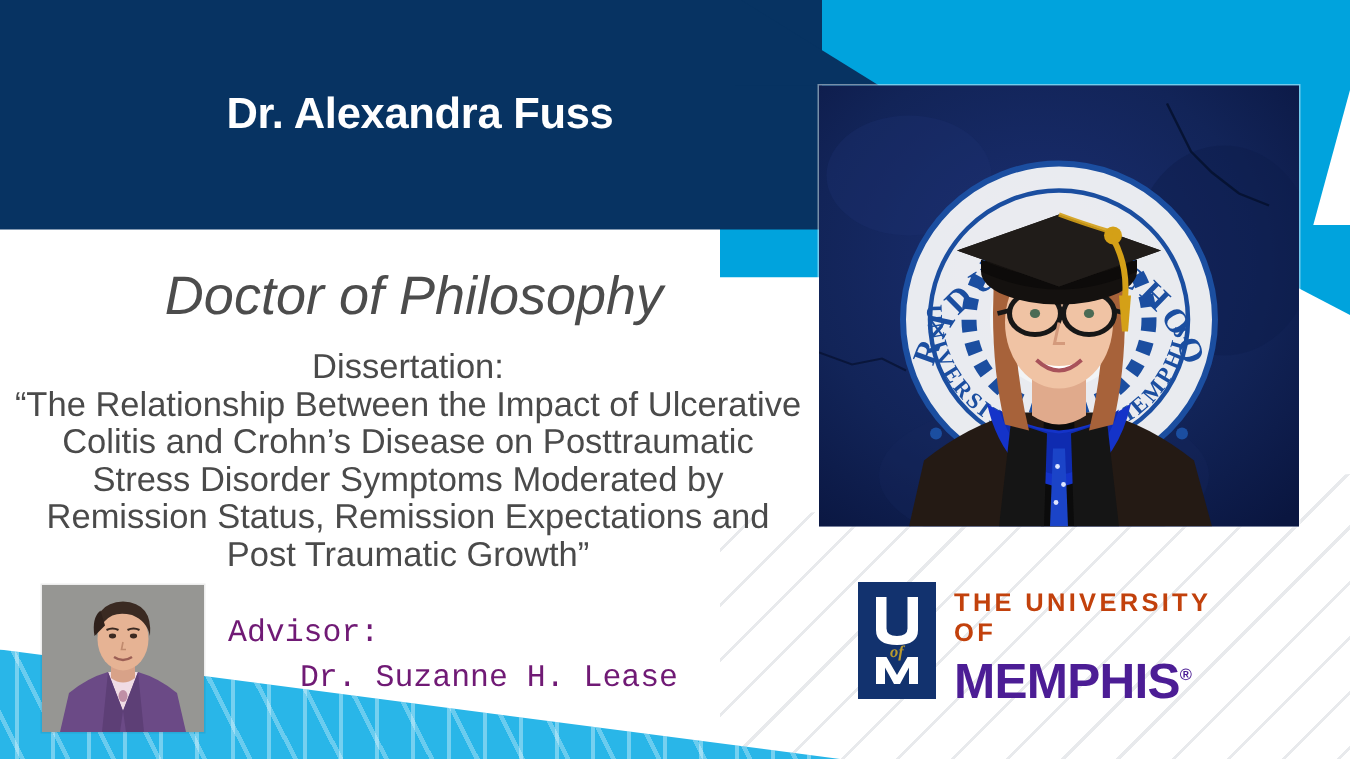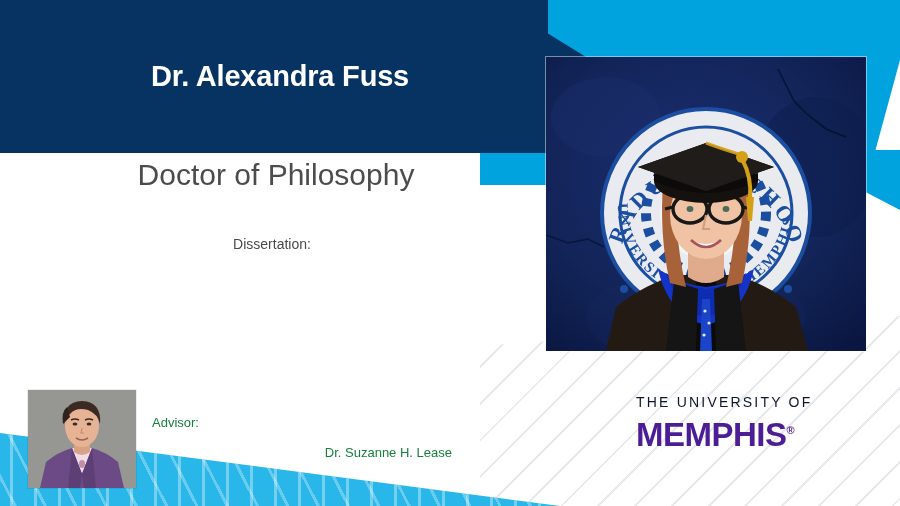--- a/index.html
+++ b/index.html
@@ -83,44 +83,44 @@
 
   
   .grad-name{
     position:absolute; left:24px; top:58px; width:512px;
     text-align:center;
     color:#ffffff;
     font-size:29px; font-weight:bold; line-height:36px;
     letter-spacing:-0.2px;
   }
   .degree{
-    position:absolute; left:20px; top:156px; width:512px;
+    position:absolute; left:20px; top:178px; width:512px;
     text-align:center;
     color:#4c4c4c;
-    font-size:30px; font-weight:400; line-height:38px;
+    font-size:36px; font-weight:400; line-height:38px;font-style:italic;
   }
   .diss-block{
     position:absolute; left:8px; top:232px; width:528px;
     text-align:center;
     color:#4a4a4a;
-    font-size:14px; font-weight:400; line-height:25px;
+    font-size:23px; font-weight:400; line-height:25px;
   }
   .diss-label{display:block;}
   .diss-title{display:block;}
 
   
   .advisor-photo{
     position:absolute; left:28px; top:390px; width:108px; height:98px;
     background:#8e8e8c;
     overflow:hidden;
     box-shadow:0 0 0 1px rgba(0,0,0,0.07);
   }
   .advisor-text{
     position:absolute; left:152px; top:408px; width:300px;
-    color:#15803d; font-size:13px; line-height:30px;
+    color:#701a75; font-size:21px; line-height:30px;font-family:Liberation Mono, monospace;
   }
   .advisor-label{display:block;}
   .advisor-name{display:block;text-align:right;}
 
   
   .grad-photo{
     position:absolute; left:546px; top:57px; width:320px; height:294px;
     background:#0e1f54;
     overflow:hidden;
     box-shadow:0 0 0 1px rgba(255,255,255,0.45);
@@ -132,22 +132,22 @@
   }
   .logo-mark{
     position:absolute; left:0; top:0; width:52px; height:78px;
     background:#12326e;
   }
   .logo-words{
     position:absolute; left:64px; top:4px; width:200px;
   }
   .logo-line1{
     display:block;
-    color:#0f172a; font-size:14px; letter-spacing:2.2px;
-    font-weight:400; line-height:20px;
+    color:#c2410c; font-size:17px; letter-spacing:2.2px;
+    font-weight:700; line-height:20px;
   }
   .logo-line2{
     display:block;
     color:#4c1d95; font-size:33px; letter-spacing:-0.5px;
     font-weight:bold; line-height:36px;
   }
   .logo-reg{
     font-size:11px; vertical-align:super; letter-spacing:0;
   }
 </style>
@@ -168,20 +168,21 @@
   </div>
 
   <div class="grad-name">
     <span>Dr. Alexandra Fuss</span><br>
   </div>
 
   <div class="degree">Doctor of Philosophy</div>
 
   <div class="diss-block">
     <span class="diss-label">Dissertation:</span>
+    <span class="diss-title">“The Relationship Between the Impact of Ulcerative Colitis and Crohn’s Disease on Posttraumatic Stress Disorder Symptoms Moderated by Remission Status, Remission Expectations and Post Traumatic Growth”</span>
   </div>
 
   <div class="advisor-photo">
     <svg width="108" height="98" viewBox="0 0 108 98">
       <rect x="0" y="0" width="108" height="98" fill="#8d8d8b"></rect>
       <rect x="0" y="0" width="108" height="98" fill="#969693"></rect>
 
       <path d="M12 98 L18 72 Q30 62 44 58 L64 58 Q78 62 90 72 L96 98 Z" fill="#6b4a86"></path>
       <path d="M44 58 L54 84 L64 58 Z" fill="#f0dce4"></path>
       <path d="M44 58 L40 98 L52 98 L54 84 Z" fill="#5d3f76"></path>
@@ -298,19 +299,30 @@
 
         <circle cx="196" cy="100" r="6" fill="#d4a017"></circle>
         <path d="M196 102 Q206 120 204 142" stroke="#d4a017" stroke-width="4" fill="none"></path>
         <path d="M200 140 L208 140 L206 164 L202 164 Z" fill="#d4a017"></path>
         <path d="M160 86 Q176 92 196 98" stroke="#d4a017" stroke-width="3" fill="none" opacity="0.9"></path>
       </g>
     </svg>
   </div>
 
   <div class="logo">
+    <div class="logo-mark">
+      <svg width="52" height="78" viewBox="0 0 52 78">
+        <rect x="0" y="0" width="52" height="78" fill="#12326e"></rect>
+
+        <path d="M12 10 L12 32 Q12 42 26 42 Q40 42 40 32 L40 10 L33 10 L33 31 Q33 36 26 36 Q19 36 19 31 L19 10 Z" fill="#ffffff"></path>
+
+        <text x="26" y="50" font-family="Liberation Serif, serif" font-size="11" font-style="italic" font-weight="bold" fill="#b99a2e" text-anchor="middle">of</text>
+
+        <path d="M12 68 L12 50 L19 50 L26 62 L33 50 L40 50 L40 68 L34 68 L34 57 L28 68 L24 68 L18 57 L18 68 Z" fill="#ffffff"></path>
+      </svg>
+    </div>
     <div class="logo-words">
       <span class="logo-line1">THE UNIVERSITY OF</span>
       <span class="logo-line2"><span>MEMPHIS</span><span class="logo-reg">®</span></span>
     </div>
   </div>
 
 </div>
 
 </body></html>

